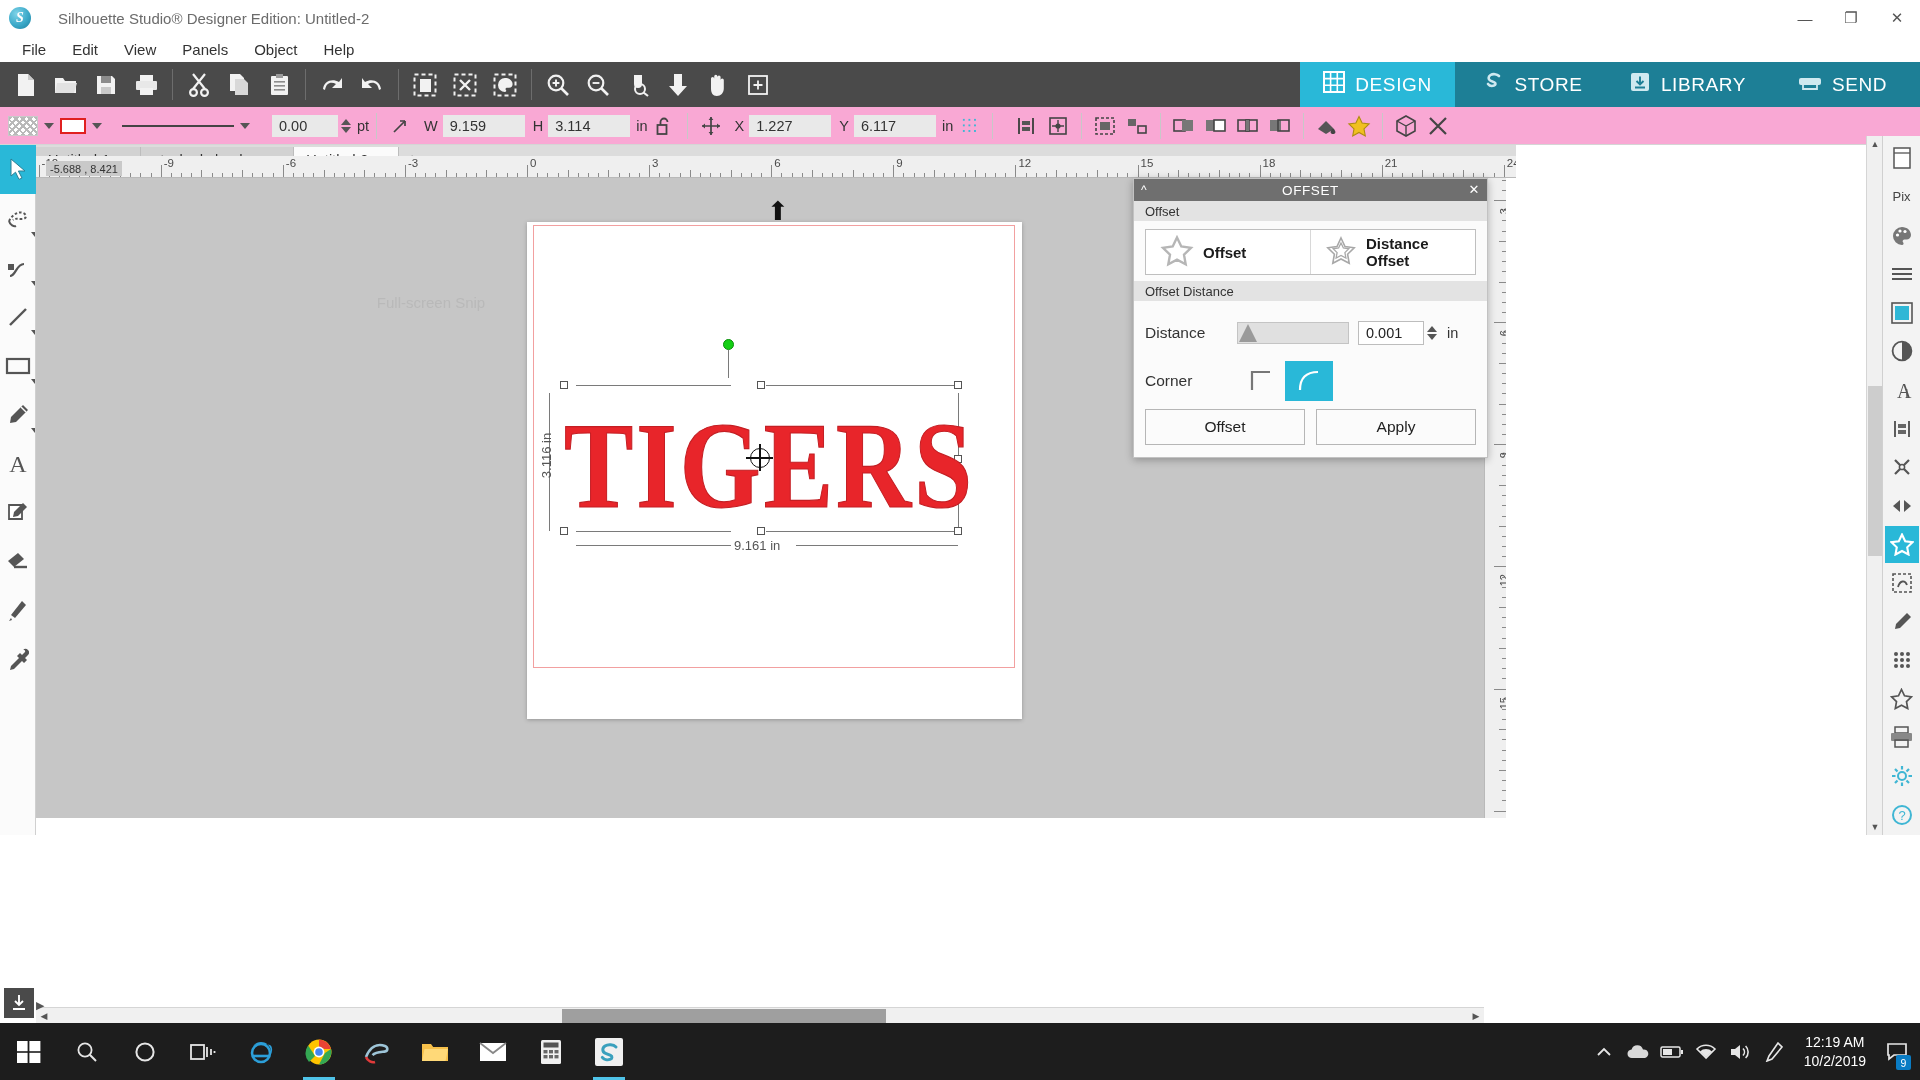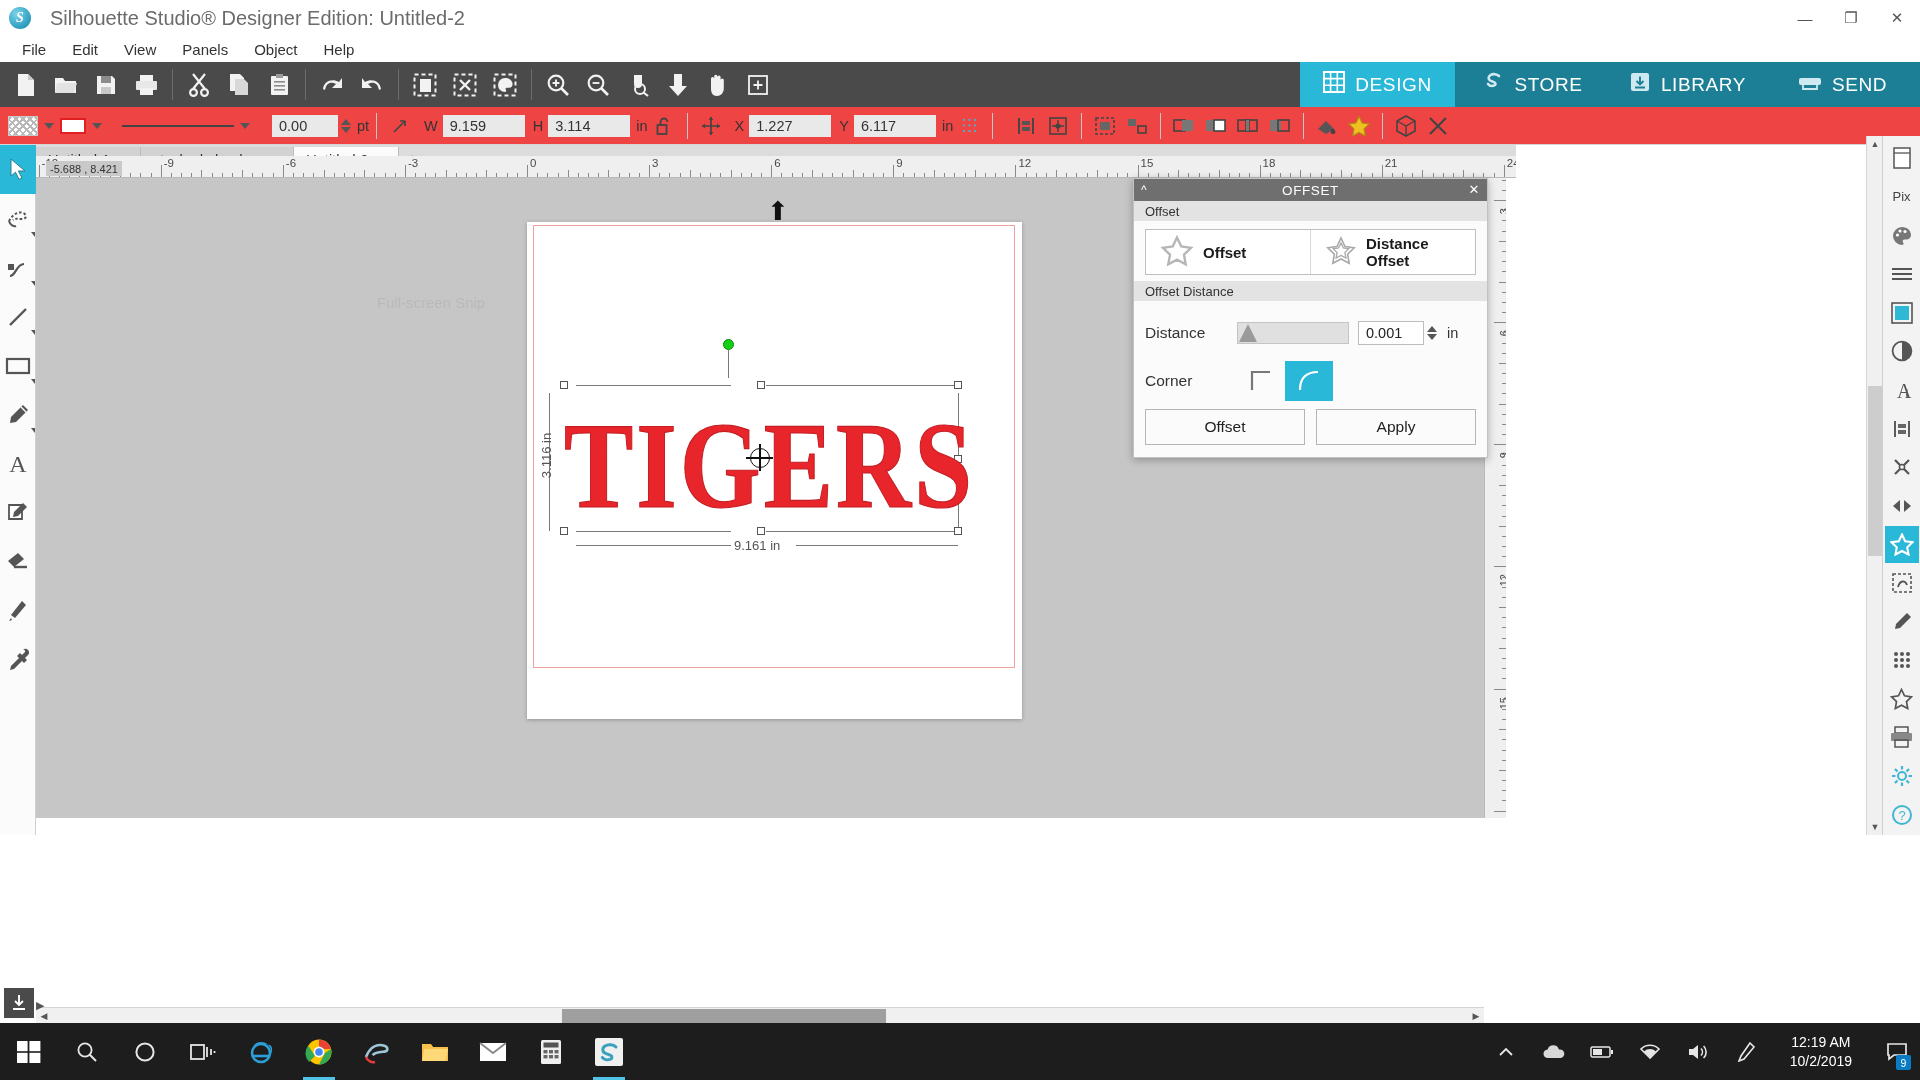--- a/index.html
+++ b/index.html
@@ -16,21 +16,21 @@
     position:absolute; left:0; top:0; width:1920px; height:36px;
     background:#ffffff; display:flex; align-items:center;
   }
   .title-logo {
     width:22px; height:22px; margin-left:9px; border-radius:50%;
     background:radial-gradient(circle at 35% 30%, #7fd3e8 0%, #3ba9c9 55%, #1b7f9e 100%);
     display:flex; align-items:center; justify-content:center;
     color:#fff; font-size:14px; font-style:italic; font-weight:bold;
     font-family:"Liberation Serif", serif;
   }
-  .title-text { margin-left:19px; font-size:20px; color:#6b6b6b; }
+  .title-text { margin-left:27px; font-size:15px; color:#6b6b6b; }
   .win-ctrls { position:absolute; right:0; top:0; height:36px; display:flex; }
   .win-btn { width:46px; height:36px; display:flex; align-items:center; justify-content:center; color:#555; font-size:15px; }
 
   
   .menubar {
     position:absolute; left:0; top:36px; width:1920px; height:26px;
     background:#ffffff; display:flex; align-items:center; padding-left:9px;
   }
   .menu-item { font-size:15px; color:#333; padding:3px 13px; }
 
@@ -50,21 +50,21 @@
   .mode-tab {
     display:flex; align-items:center; justify-content:center; gap:10px;
     width:155px; height:45px; color:#ffffff; font-size:19px; letter-spacing:.6px;
     background:#1d7f96;
   }
   .mode-tab.active { background:#29b8d8; }
 
   
   .propbar {
     position:absolute; left:0; top:107px; width:1920px; height:38px;
-    background:#ef4444; border-bottom:1px solid #d5d5d5;
+    background:#f9a8d4; border-bottom:1px solid #d5d5d5;
     display:flex; align-items:center;
   }
   .pb-sep { width:1px; height:26px; background:#c8c8c8; margin:0 7px; }
   .swatch-hatch {
     width:30px; height:20px; margin-left:8px;
     background:
       repeating-linear-gradient(45deg, #b9b9b9 0 2px, transparent 2px 5px),
       repeating-linear-gradient(-45deg, #b9b9b9 0 2px, transparent 2px 5px),
       #ffffff;
     border:1px solid #c9c9c9;
@@ -264,21 +264,21 @@
   
   .taskbar {
     position:absolute; left:0; bottom:0; width:1920px; height:57px;
     background:#1d1d1d; display:flex; align-items:center;
   }
   .tb-start { width:58px; height:57px; display:flex; align-items:center; justify-content:center; }
   .tb-ico { width:58px; height:57px; display:flex; align-items:center; justify-content:center; position:relative; }
   .tb-ico.running:after {
     content:""; position:absolute; bottom:0; left:13px; width:32px; height:3px; background:#4fc3e8;
   }
-  .tray { position:absolute; right:0; display:flex; align-items:center; height:57px; padding-right:6px; gap:16px; }
+  .tray { position:absolute; right:0; display:flex; align-items:center; height:57px; padding-right:6px; gap:2px; }
   .tray-ico { width:32px; height:57px; display:flex; align-items:center; justify-content:center; color:#e6e6e6; }
   .clock { color:#fff; font-size:14px; text-align:center; line-height:1.35; padding:0 12px; }
   .notif-badge {
     position:relative; width:34px; height:57px; display:flex; align-items:center; justify-content:center;
   }
   .notif-count {
     position:absolute; right:3px; bottom:10px; min-width:15px; height:15px;
     background:#0a7cc4; color:#fff; font-size:10.5px; border-radius:2px;
     display:flex; align-items:center; justify-content:center; padding:0 3px;
   }

